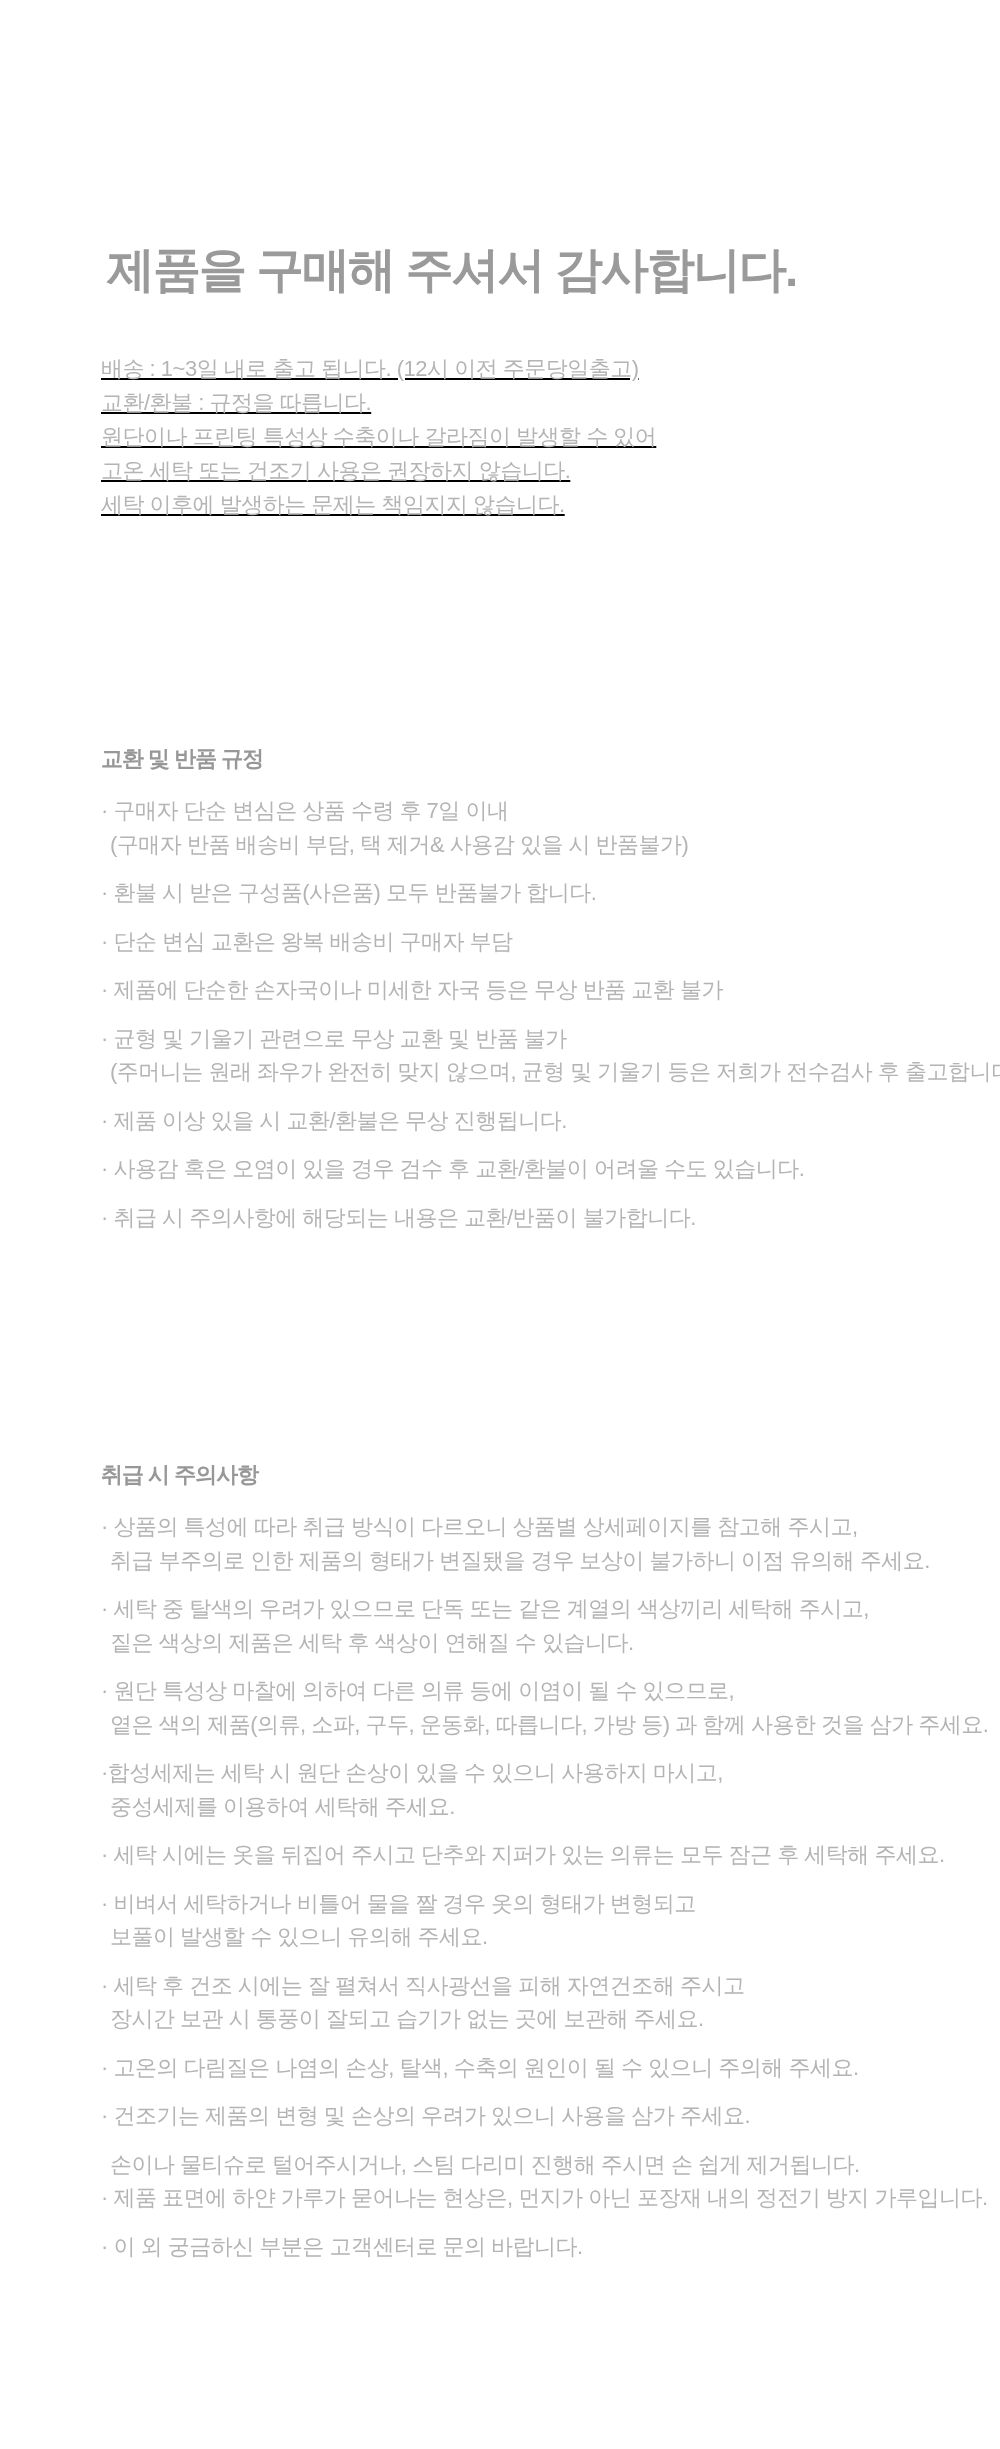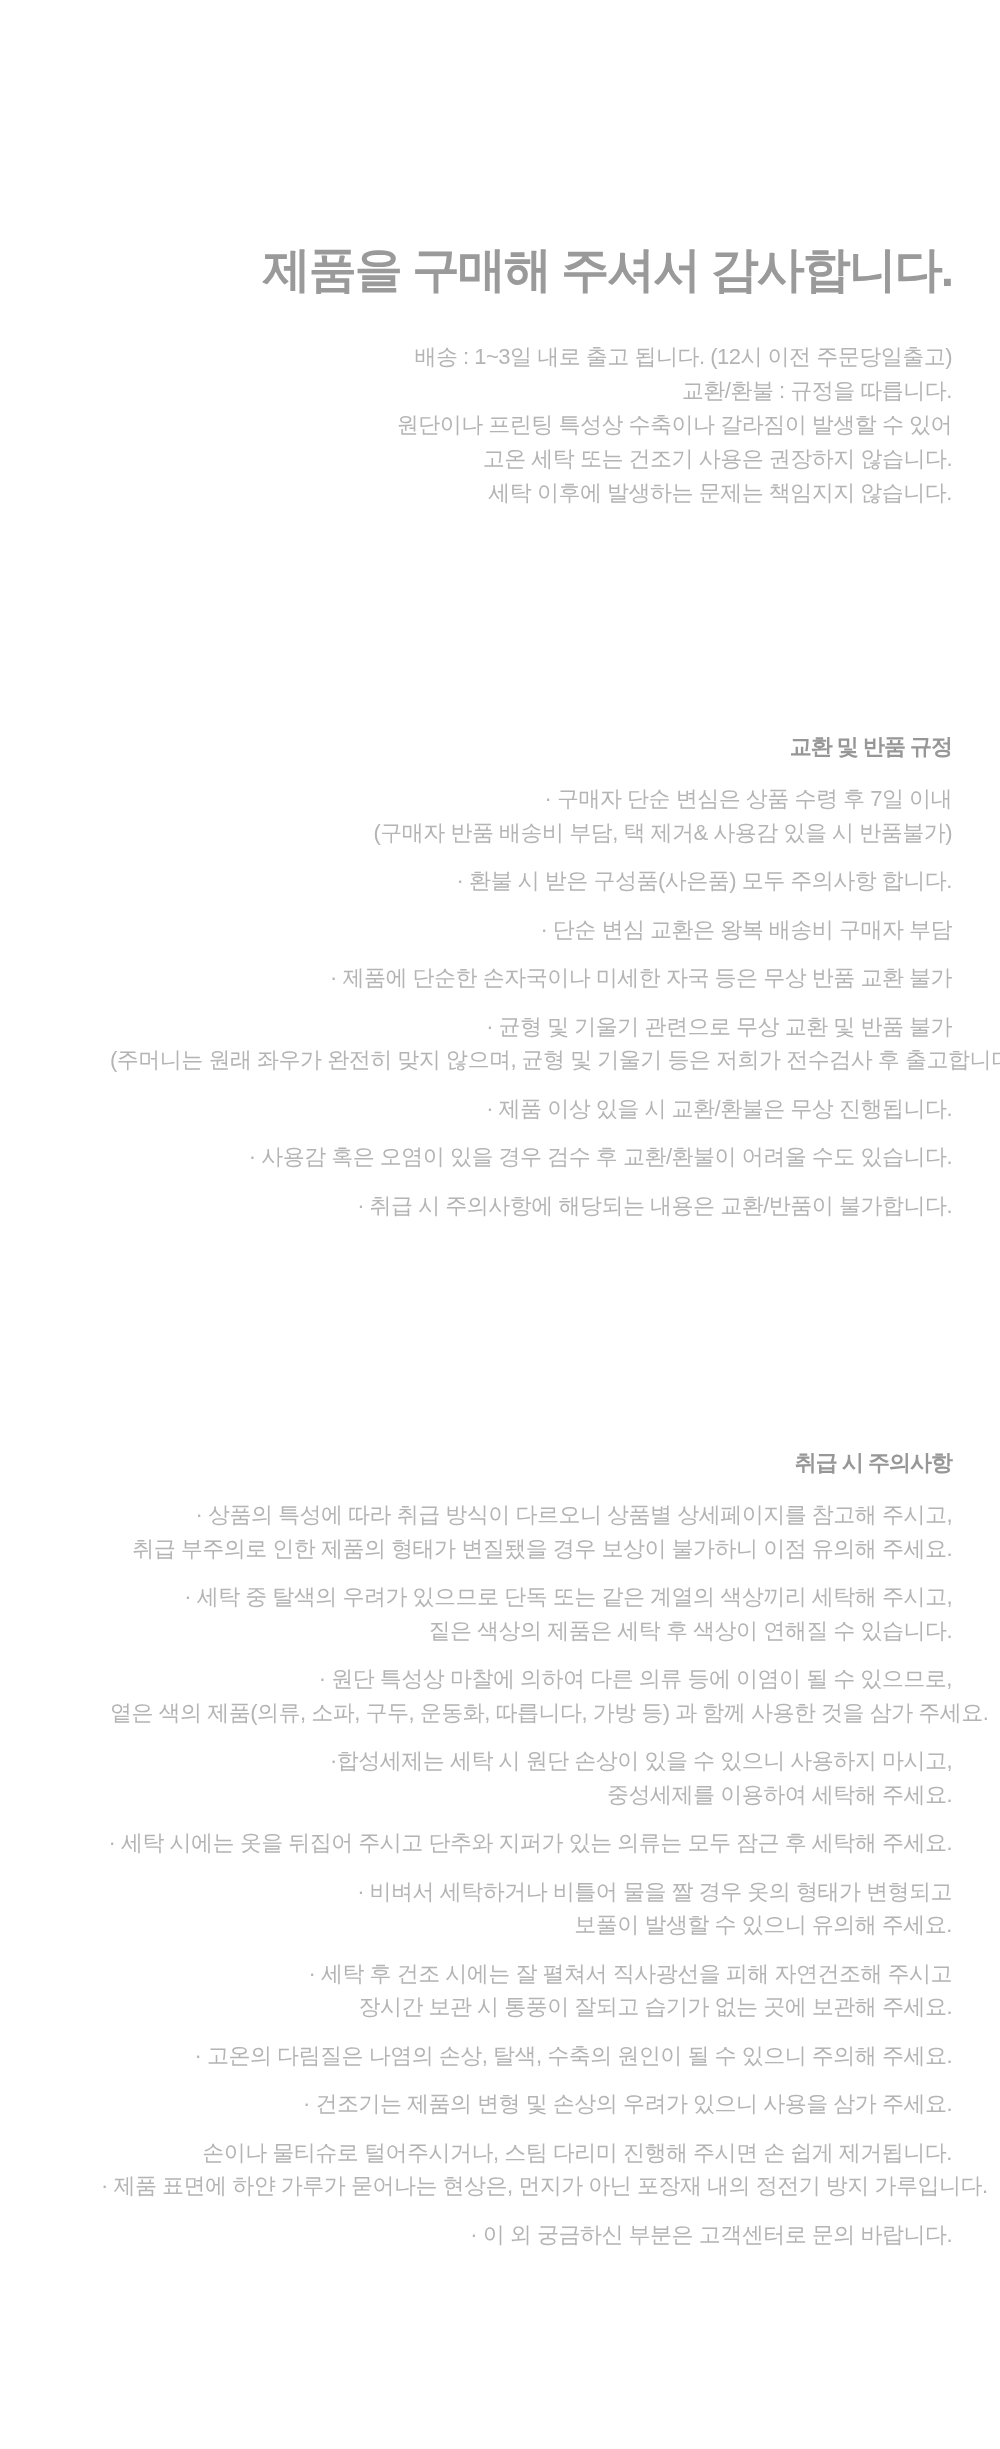--- a/index.html
+++ b/index.html
@@ -3,30 +3,29 @@
 <meta charset="utf-8">
 <style>
   html,body{margin:0;padding:0;background:#fff;}
   body{width:1000px;height:2449px;overflow:hidden;}
   .page{
     box-sizing:border-box;
     width:1000px;height:2449px;
     padding:243px 48px 0 101px;
     background:var(--background,#ffffff);
     font-family:"Liberation Sans","DejaVu Sans",sans-serif;
-    text-align:right;
   }
   .title{
     margin:0 0 0 6px;
     font-size:48px;line-height:54px;
     font-weight:600;
     letter-spacing:-2px;
     color:var(--title,#9a9a9a);
   }
-  .intro{margin-top:43px;}
+  .intro{margin-top:55px;text-decoration:underline;}
   .line{
     font-size:22px;line-height:34px;
     letter-spacing:-0.5px;
     color:var(--body,#b4b4b4);
     white-space:nowrap;
   }
   #sections .section:first-child{margin-top:223px;}
   .section + .section{margin-top:227px;}
   .heading{
     margin:0;
@@ -54,21 +53,21 @@
     </div>
   <div id="sections">
       <section class="section">
         <h2 class="heading">교환 및 반품 규정</h2>
         <div class="items">
           <div class="item">
             <div class="line">· 구매자 단순 변심은 상품 수령 후 7일 이내</div>
             <div class="line cont">(구매자 반품 배송비 부담, 택 제거&amp; 사용감 있을 시 반품불가)</div>
           </div>
           <div class="item">
-            <div class="line">· 환불 시 받은 구성품(사은품) 모두 주의사항 합니다.</div>
+            <div class="line">· 환불 시 받은 구성품(사은품) 모두 반품불가 합니다.</div>
           </div>
           <div class="item">
             <div class="line">· 단순 변심 교환은 왕복 배송비 구매자 부담</div>
           </div>
           <div class="item">
             <div class="line">· 제품에 단순한 손자국이나 미세한 자국 등은 무상 반품 교환 불가</div>
           </div>
           <div class="item">
             <div class="line">· 균형 및 기울기 관련으로 무상 교환 및 반품 불가</div>
             <div class="line cont">(주머니는 원래 좌우가 완전히 맞지 않으며, 균형 및 기울기 등은 저희가 전수검사 후 출고합니다.)</div>

